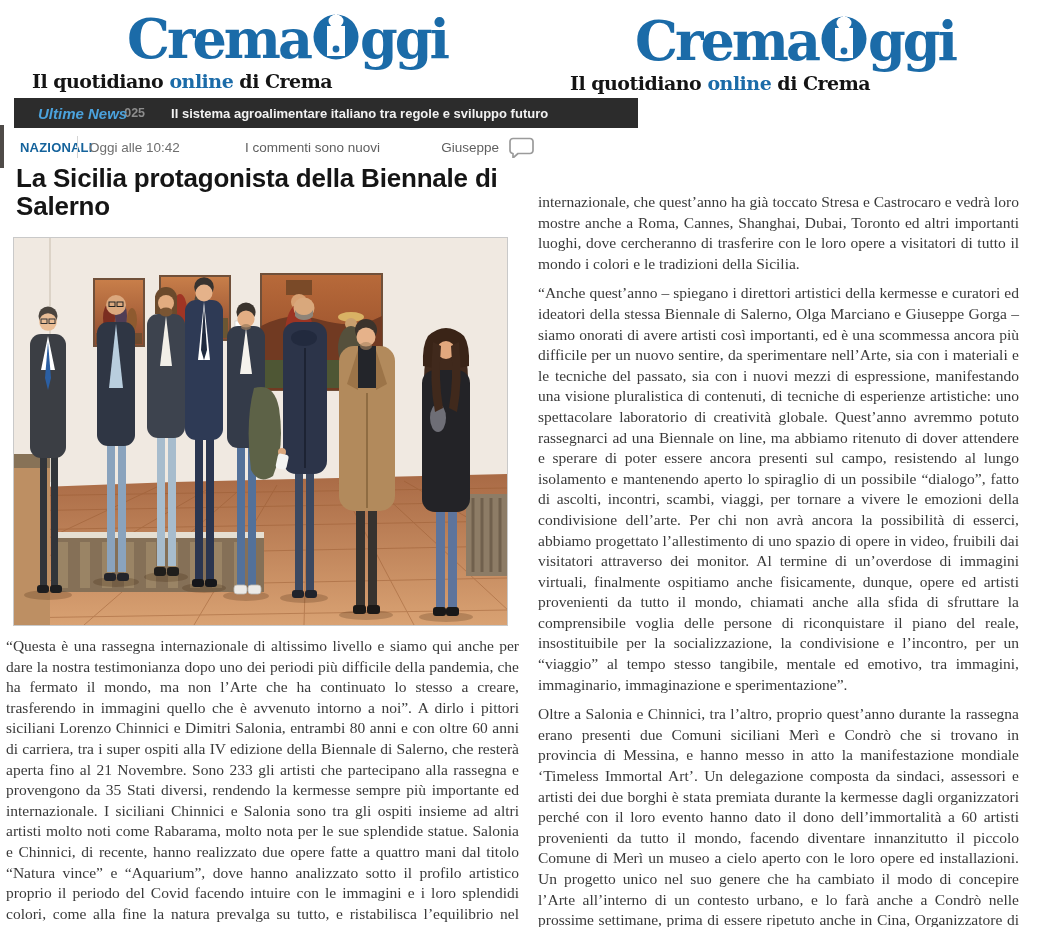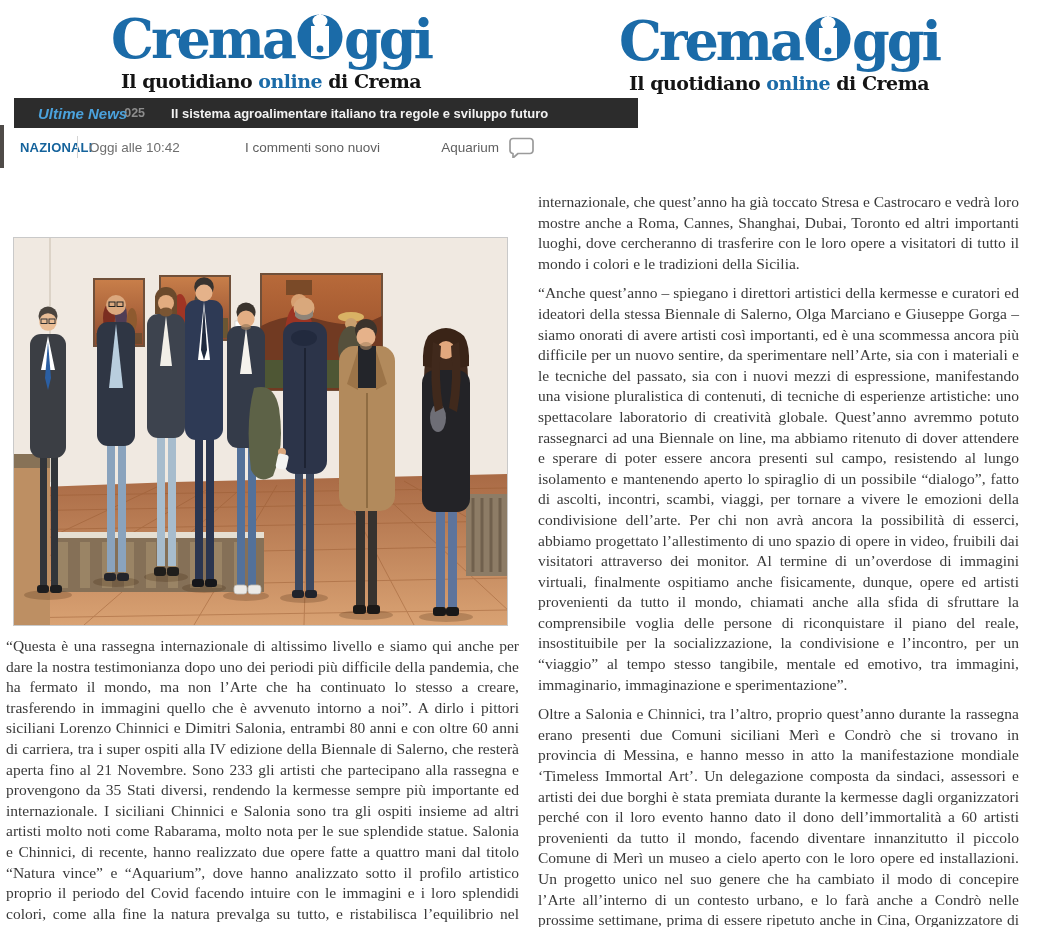--- a/index.html
+++ b/index.html
@@ -5,21 +5,21 @@
   * { margin:0; padding:0; box-sizing:border-box; }
   html,body { background:#fff; }
   body { width:1050px; height:927px; position:relative; overflow:hidden;
          font-family:"Liberation Sans", sans-serif; }
 
   .col { position:absolute; top:0; }
   .col-left  { left:0;   width:542px; height:927px; }
   .col-right { left:538px; width:482px; height:927px; overflow:hidden; }
 
   
-  .masthead { position:absolute; left:0; right:0; text-align:center; cursor:pointer; }
+  .masthead { position:absolute; left:0; right:0; text-align:left; cursor:pointer;padding-left:32px; }
   .col-left  .masthead { top:6px; }
   .col-right .masthead { top:8px; }
   .logo-row { display:flex; align-items:flex-end; justify-content:center; height:62px; }
   .logo-word { font-family:"DejaVu Serif", serif; font-weight:bold; font-size:54px;
                line-height:58px; color:#1b6ba8; letter-spacing:-3px; }
   .logo-o { display:inline-block; margin:0 1px 2px 3px; }
   .tagline { font-family:"DejaVu Serif", serif; font-weight:bold; font-size:19px;
              color:#141414; margin-top:2px; letter-spacing:-0.5px; }
   .tag-online { color:#1b6ba8; }
 
@@ -90,27 +90,28 @@
   </div>
 
   <div class="edge-bar"></div>
 
   <div class="meta-row">
     <span class="category">NAZIONALI</span>
     <span class="sep"></span>
     <span class="time">Oggi alle 10:42</span>
     <span class="comments-status">I commenti sono nuovi</span>
     <span class="comment-action">
-      <span>Aquarium</span>
+      <span>Giuseppe</span>
       <svg width="27" height="21" viewBox="0 0 27 21">
         <path d="M5,1.5 h17 a3,3 0 0 1 3,3 v9 a3,3 0 0 1 -3,3 h-12 l-5,4.5 v-4.5 a3,3 0 0 1 -3,-3 v-9 a3,3 0 0 1 3,-3 z" fill="none" stroke="#9b9b9b" stroke-width="1.7" stroke-linejoin="round"></path>
       </svg>
     </span>
   </div>
 
+  <h1 class="title">La Sicilia protagonista della Biennale di Salerno</h1>
 
   <figure class="photo">
     <svg width="493" height="387" viewBox="0 0 493 387">
       <defs>
         <linearGradient id="floorG" x1="0" y1="0" x2="0" y2="1">
           <stop offset="0" stop-color="#a96a45"></stop>
           <stop offset="1" stop-color="#d9a273"></stop>
         </linearGradient>
         <linearGradient id="sky1" x1="0" y1="0" x2="0" y2="1">
           <stop offset="0" stop-color="#c97f4a"></stop>

